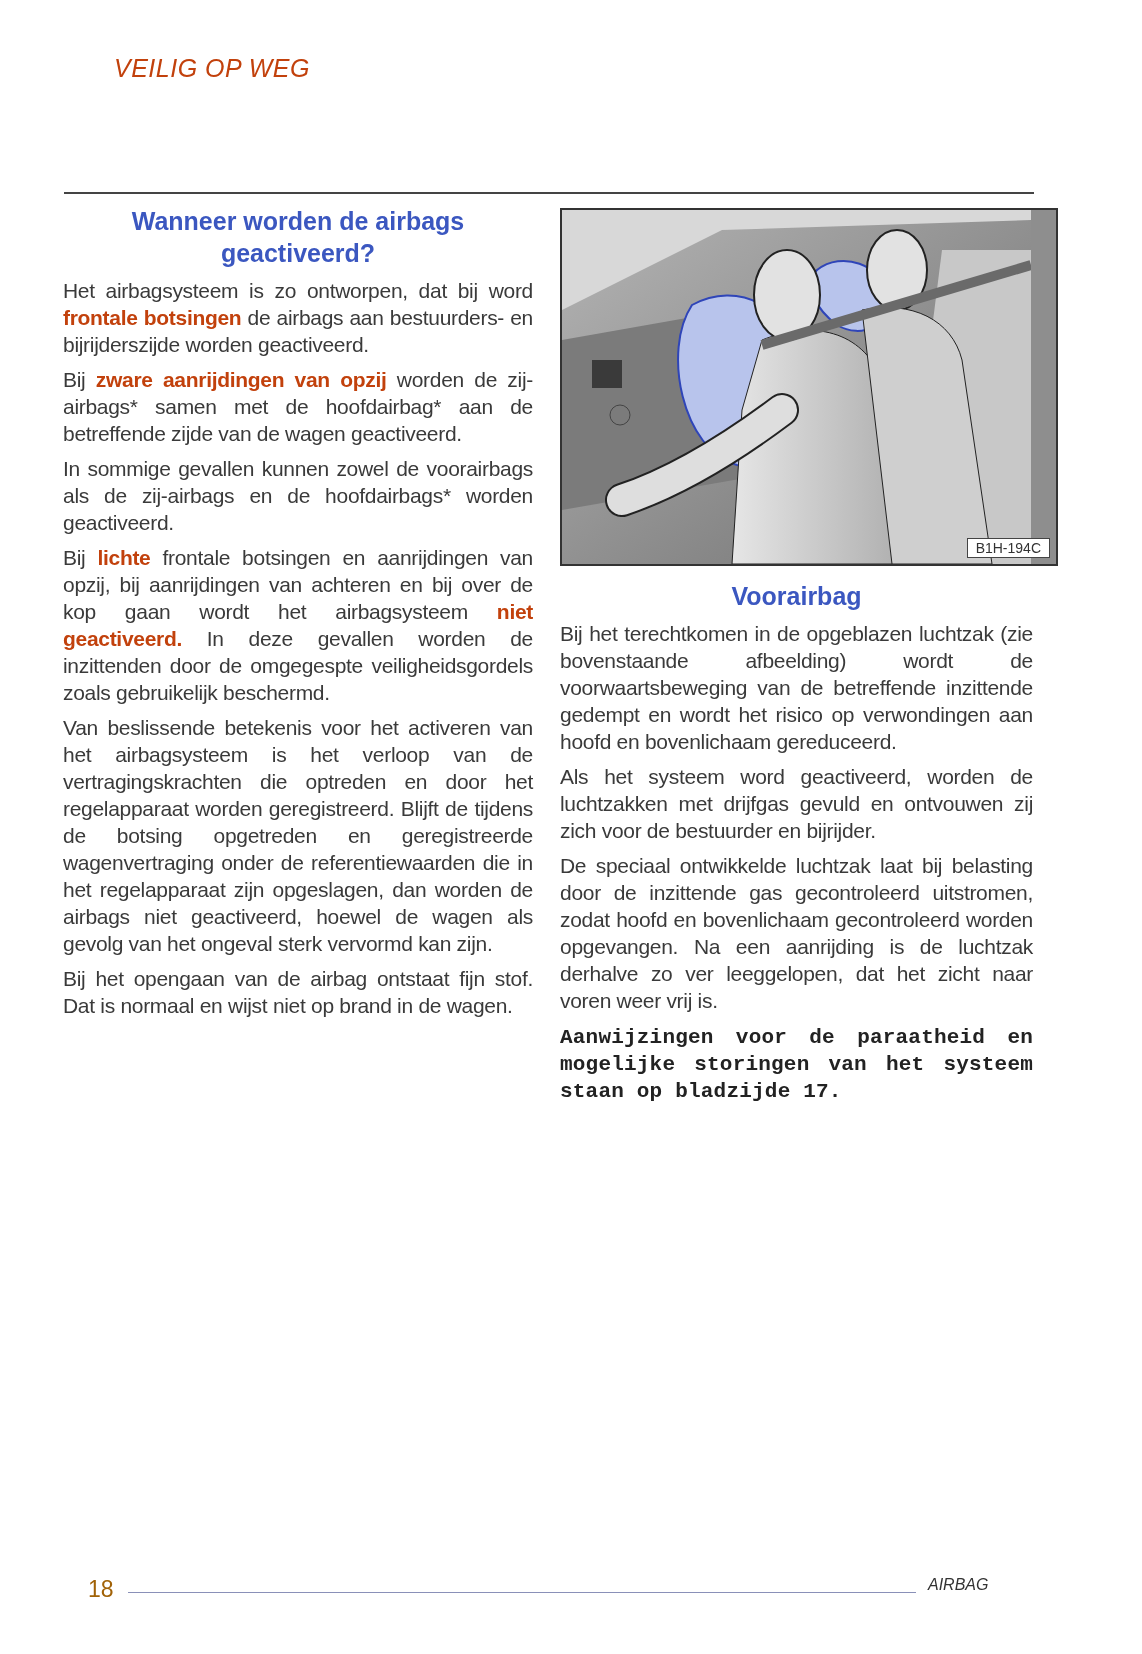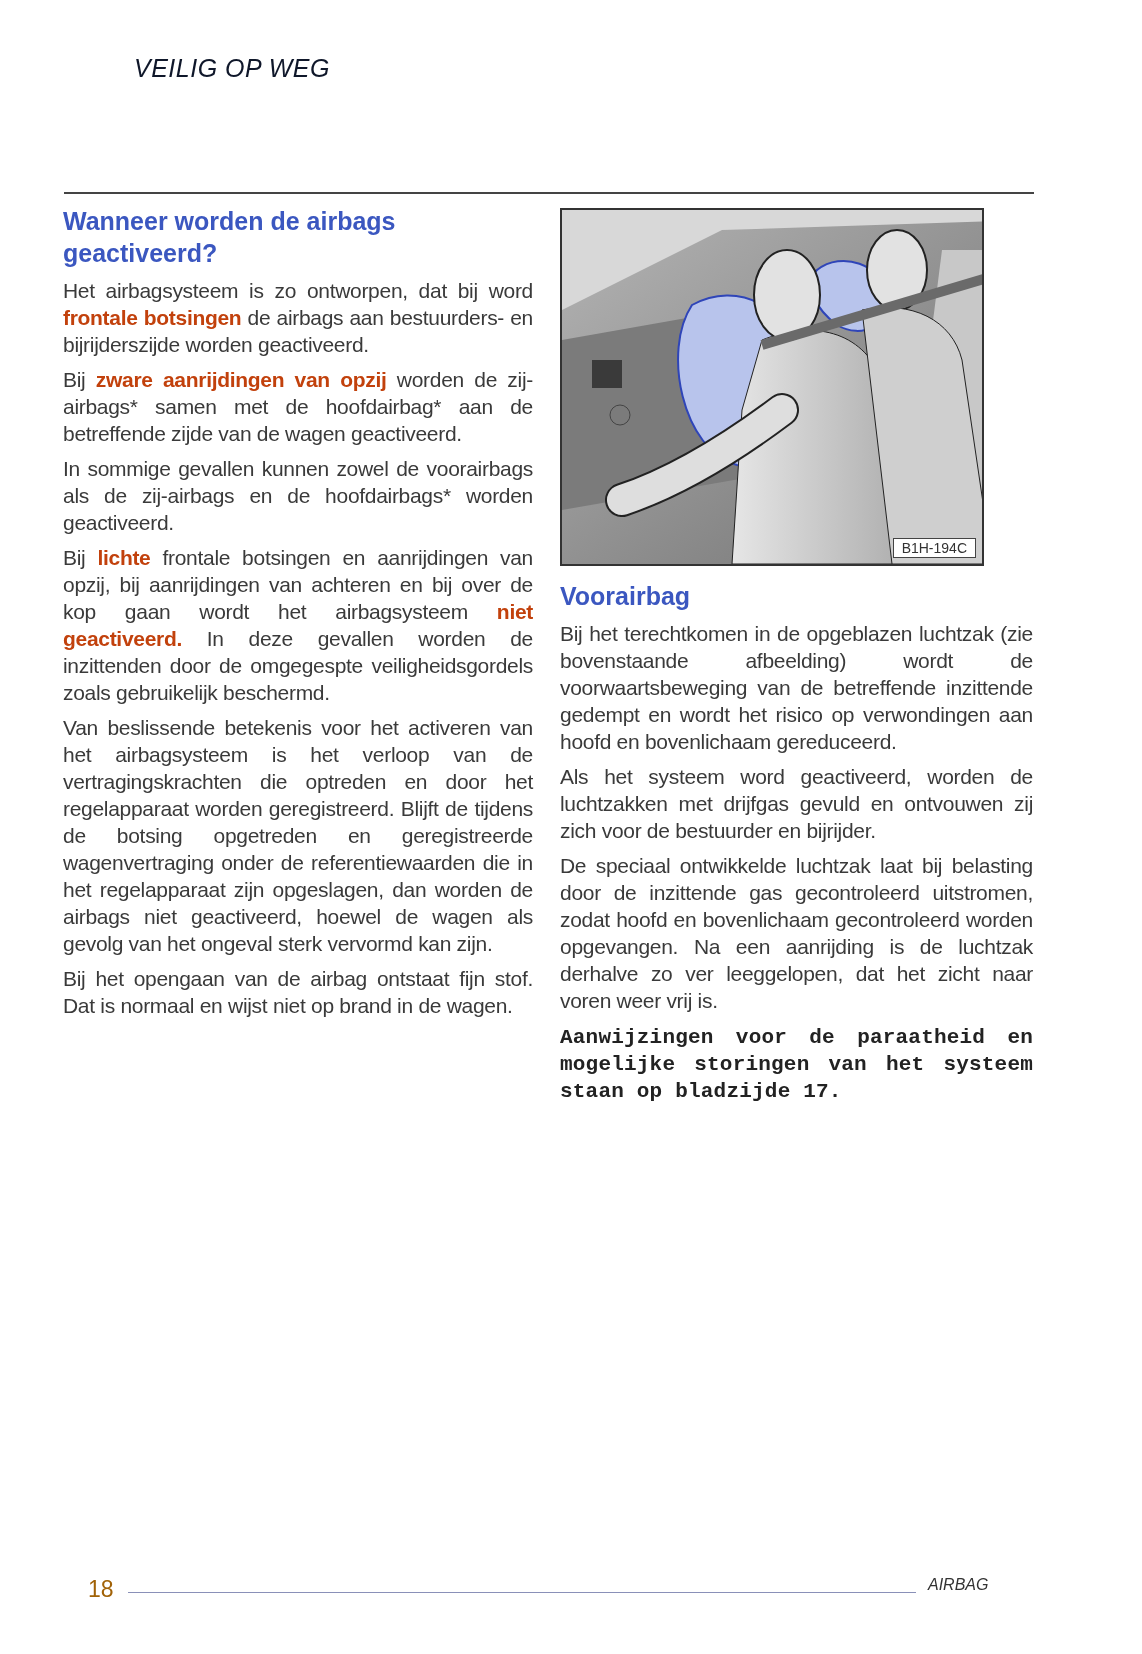--- a/index.html
+++ b/index.html
@@ -2,38 +2,38 @@
 <html><head>
   <meta charset="utf-8">
   <style>
     html, body { margin: 0; padding: 0; background: #ffffff; }
     body {
       width: 1142px; height: 1654px; position: relative; overflow: hidden;
       font-family: "Liberation Sans", sans-serif; color: #3a3a3a;
     }
     .running-head {
       position: absolute; left: 114px; top: 54px;
-      font-style: italic; font-size: 25px; letter-spacing: 0.5px; color: #0f172a; margin-left: 20px;
+      font-style: italic; font-size: 25px; letter-spacing: 0.5px; color: #c2410c;
     }
     .top-rule {
       position: absolute; left: 64px; top: 192px; width: 970px; height: 2px;
       background: #444;
     }
     .col { position: absolute; text-align: justify; font-size: 21px; line-height: 27px; }
     .col-left { left: 63px; top: 205px; width: 470px; }
     .col-right { left: 560px; top: 580px; width: 473px; }
     h2 {
       color: #3b57c0; font-weight: bold; font-size: 25px; line-height: 32px;
-      margin: 0 0 8px 0; text-align: left;
+      margin: 0 0 8px 0; text-align: center;
     }
     p { margin: 0 0 8px 0; letter-spacing: -0.3px; }
     b { color: #c2410c; }
     .note { font-weight: bold; color: #222; margin-top: 10px; letter-spacing: 0.2px; font-family: Liberation Mono, monospace; }
     .figure {
-      position: absolute; left: 560px; top: 208px; width: 424px; height: 358px;
+      position: absolute; left: 560px; top: 208px; width: 498px; height: 358px;
       border: 2px solid #333; box-sizing: border-box; overflow: hidden; background: #8e8e8e;
     }
     .figure svg { display: block; }
     .fig-code {
       position: absolute; right: 6px; bottom: 6px; background: #fff;
       border: 1px solid #444; font-size: 14px; padding: 1px 8px; color: #333;
     }
     .footer-num { position: absolute; left: 88px; top: 1576px; font-size: 23px; color: #a16207; }
     .footer-rule { position: absolute; left: 128px; top: 1592px; width: 788px; height: 1px; background: #8a90b8; }
     .footer-section {

